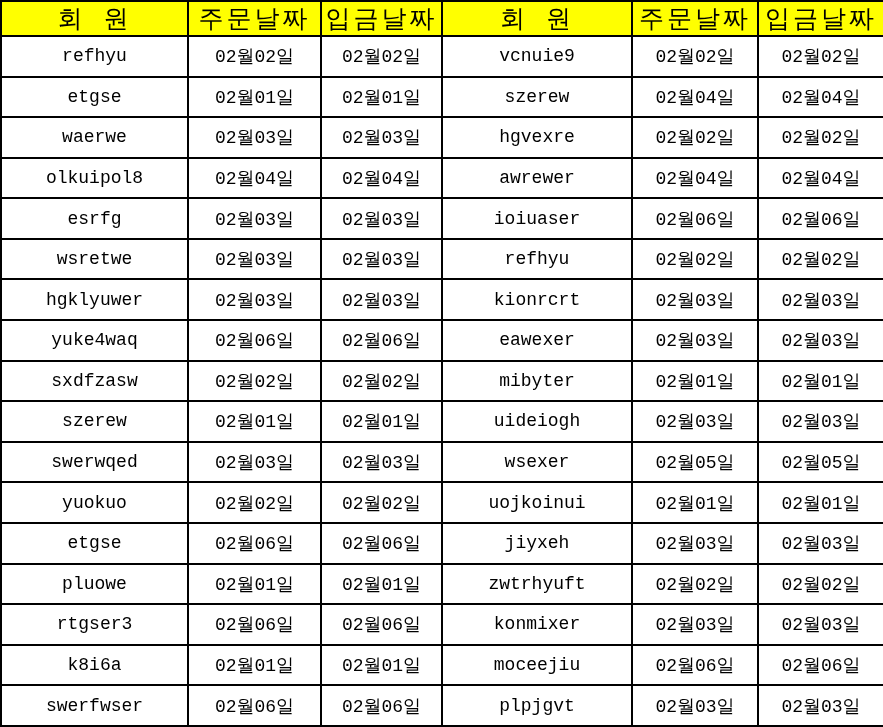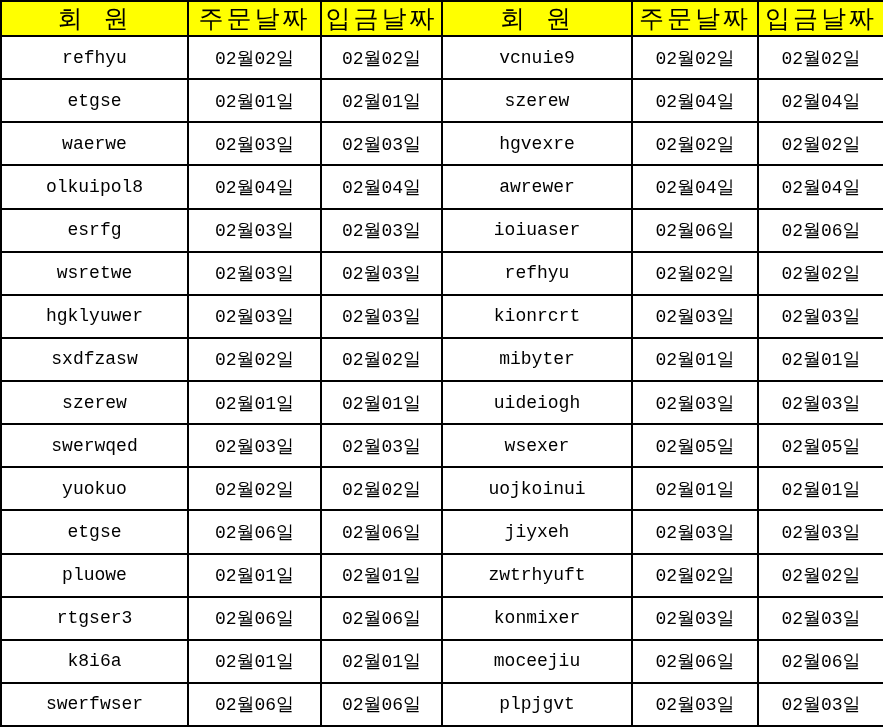--- a/index.html
+++ b/index.html
@@ -109,20 +109,28 @@
       </tr>
       <tr>
         <td>hgklyuwer</td>
         <td>02월03일</td>
         <td>02월03일</td>
         <td>kionrcrt</td>
         <td>02월03일</td>
         <td>02월03일</td>
       </tr>
       <tr>
+        <td>yuke4waq</td>
+        <td>02월06일</td>
+        <td>02월06일</td>
+        <td>eawexer</td>
+        <td>02월03일</td>
+        <td>02월03일</td>
+      </tr>
+      <tr>
         <td>sxdfzasw</td>
         <td>02월02일</td>
         <td>02월02일</td>
         <td>mibyter</td>
         <td>02월01일</td>
         <td>02월01일</td>
       </tr>
       <tr>
         <td>szerew</td>
         <td>02월01일</td>

